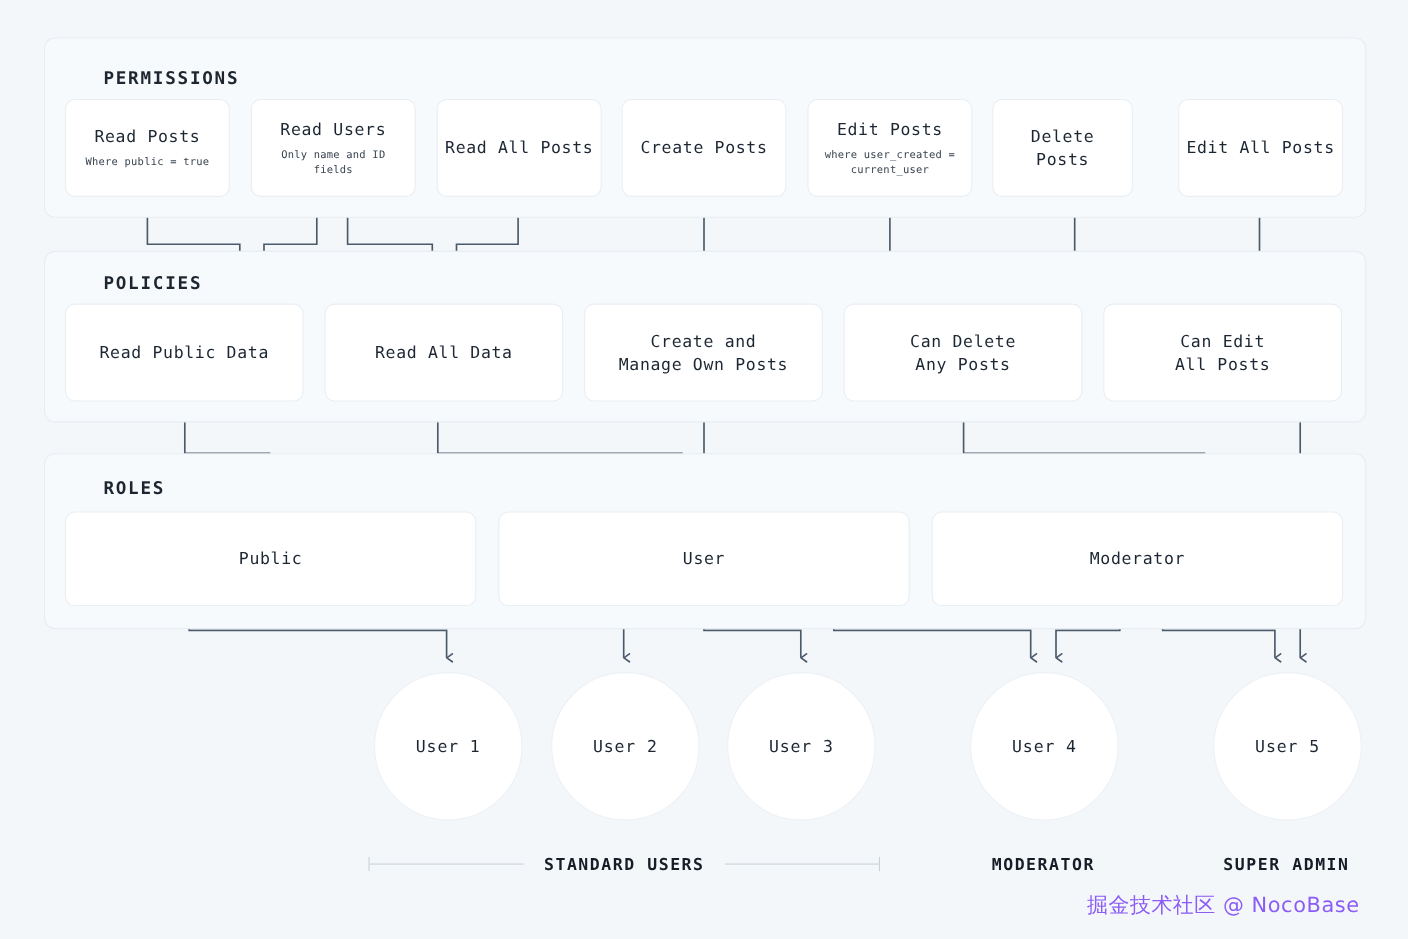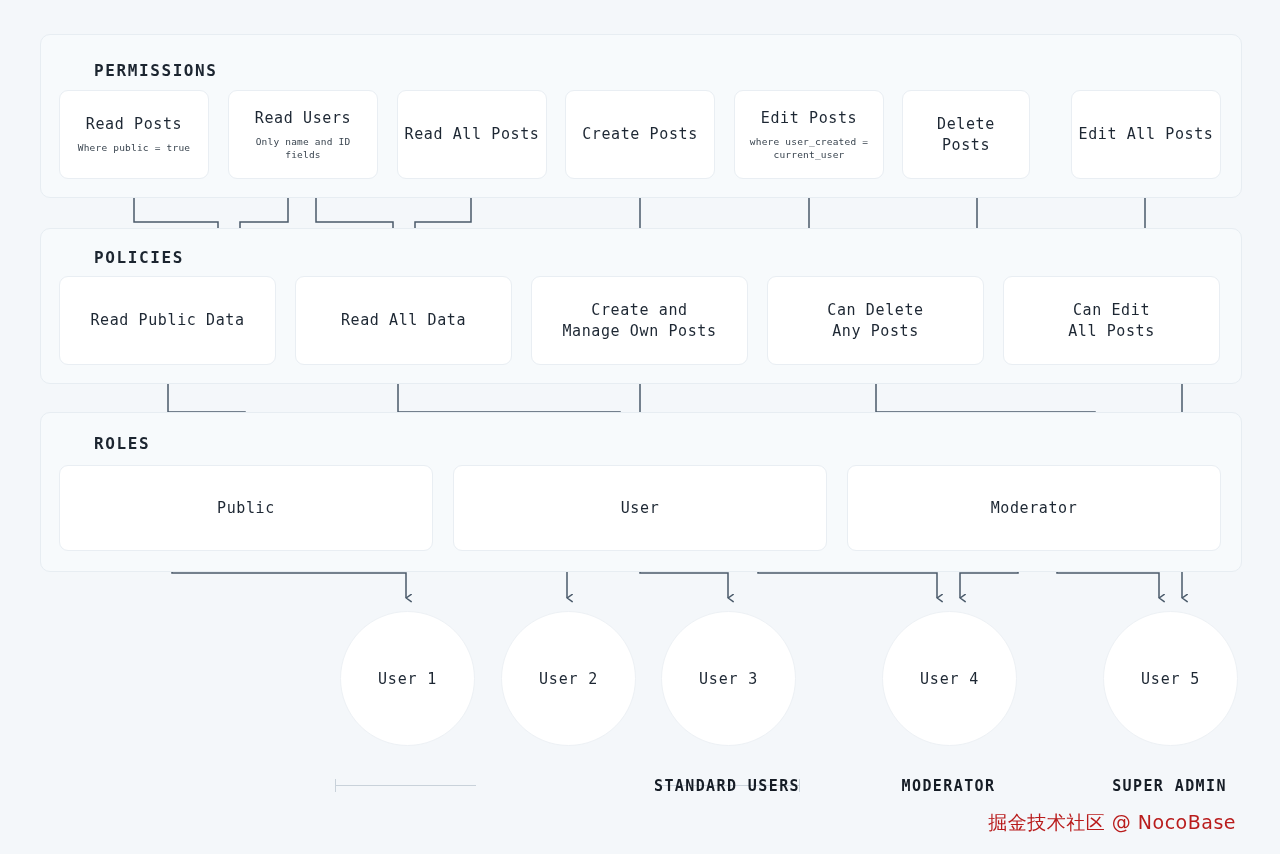--- a/index.html
+++ b/index.html
@@ -132,21 +132,21 @@
     top: calc(50% - 6px);
   }
 
   
   #watermark {
     position: absolute;
     right: 44px;
     bottom: 18px;
     font-family: "DejaVu Sans", "Liberation Sans", sans-serif;
     font-size: 19px;
-    color: #b91c1c;
+    color: #8b5cf6;
     letter-spacing: 0.5px;
     z-index: 5;
     white-space: nowrap;
   }
 </style>
 </head>
 <body>
 
 <div id="stage">
 
@@ -291,21 +291,21 @@
   <div class="user-circle" style="left:1103px; top:611px; width:133px; height:133px;">
     <span>User 5</span>
   </div>
 
   <div class="bracket" style="left:335px; top:772px; width:465px; height:26px;">
     <div class="tick" style="left:0;"></div>
     <div class="line" style="left:1px; width:140px;"></div>
     <div class="line" style="right:1px; width:140px;"></div>
     <div class="tick" style="right:0;"></div>
   </div>
-  <div class="group-label" style="left:335px; top:777px; width:465px;text-align:right;">STANDARD USERS</div>
+  <div class="group-label" style="left:335px; top:777px; width:465px;">STANDARD USERS</div>
 
   <div class="group-label" style="left:832px; top:777px; width:233px;">MODERATOR</div>
 
   <div class="group-label" style="left:1053px; top:777px; width:233px;">SUPER ADMIN</div>
 
   <div id="watermark">掘金技术社区 @ NocoBase</div>
 
 </div>
 
 </body></html>

